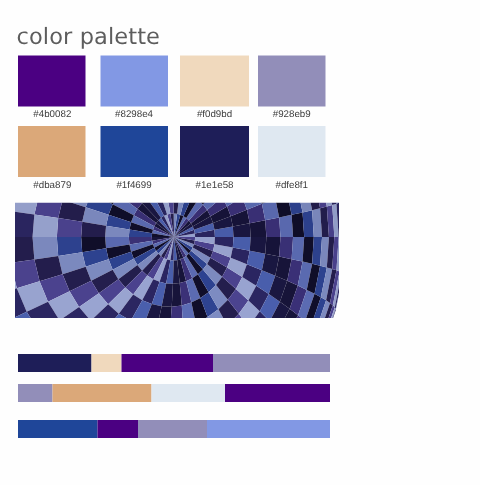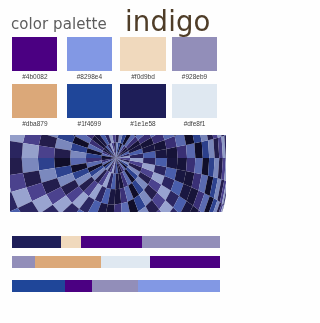--- a/index.html
+++ b/index.html
@@ -26,21 +26,20 @@
 
   .strip{position:absolute;left:12px;width:208px;height:11.6px;display:flex;}
   .strip i{display:block;height:100%;}
 </style>
 </head>
 <body>
 
 <div id="page">
 
   <div class="hd-palette">color palette</div>
-  <div class="hd-indigo">indigo</div>
 
   <div id="swatches">
       <div class="sw" style="left: 12.3px; top: 37px; width: 45.2px;">
         <div class="chip" style="background: rgb(75, 0, 130);"></div>
         <div class="lbl">#4b0082</div>
       </div>
       <div class="sw" style="left: 67.1px; top: 37px; width: 44.5px;">
         <div class="chip" style="background: rgb(130, 152, 228);"></div>
         <div class="lbl">#8298e4</div>
       </div>

